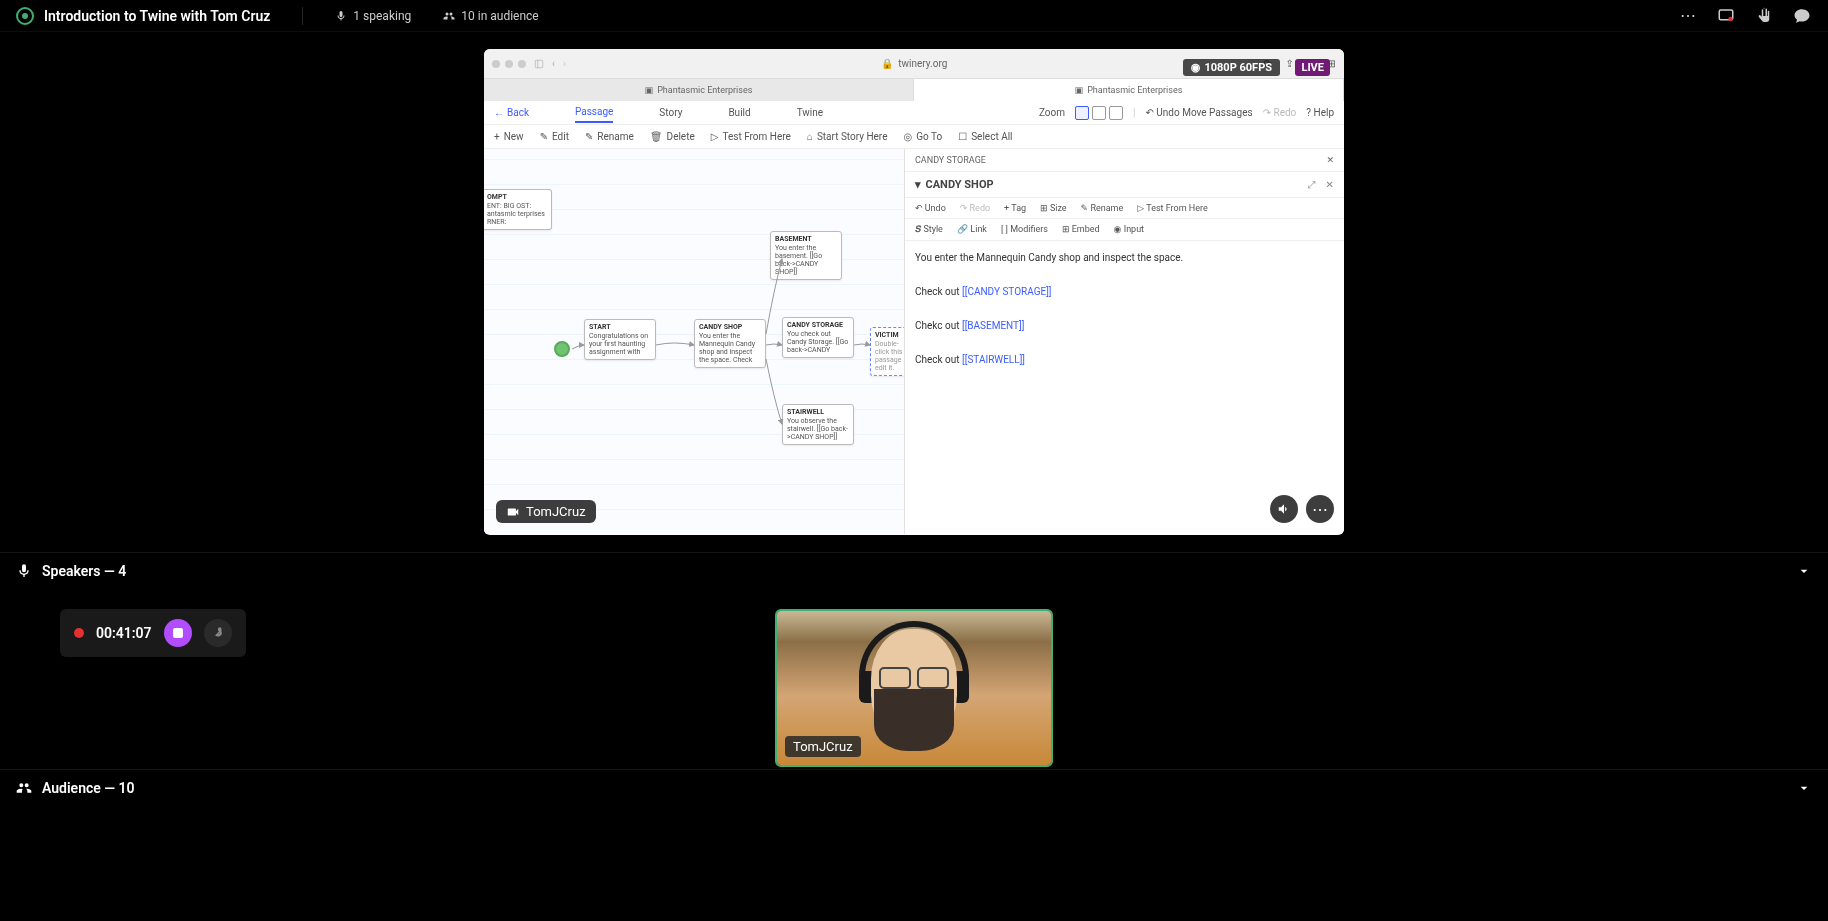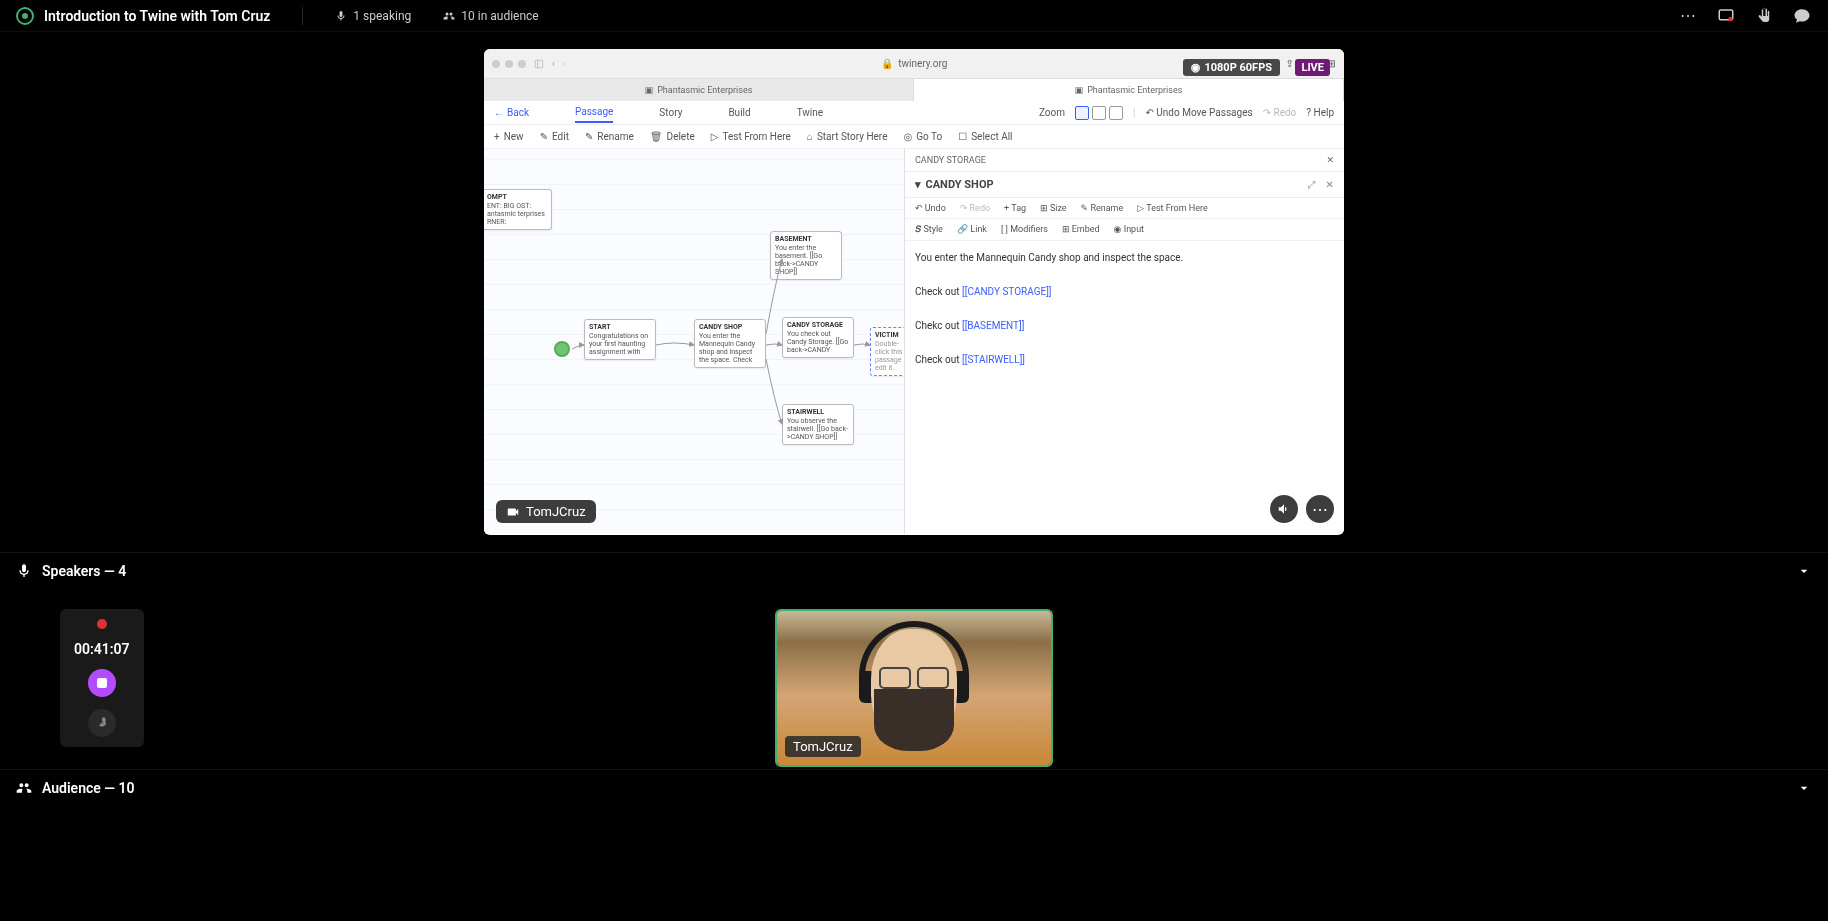--- a/index.html
+++ b/index.html
@@ -69,21 +69,21 @@
 .circle-btn { width:28px; height:28px; border-radius:50%; background:rgba(40,40,40,0.9); display:flex; align-items:center; justify-content:center; position:absolute;}
 .audio-btn { right:46px; bottom:12px;}
 .more-btn { right:10px; bottom:12px;}
 
 
 .section-hdr { display:flex; align-items:center; padding:10px 16px; border-top:1px solid rgba(255,255,255,0.08); gap:10px; font-size:14px; font-weight:600; cursor:pointer;}
 .section-hdr .chev { margin-left:auto;}
 
 
 .speakers-area { display:flex; align-items:flex-start; padding:20px 60px; gap:40px; position:relative; height:180px;}
-.rec-box { background:#1a1a1a; border-radius:6px; padding:10px 14px; display:flex; align-items:center; gap:12px; font-size:14px; font-weight:600;flex-direction:column;}
+.rec-box { background:#1a1a1a; border-radius:6px; padding:10px 14px; display:flex; align-items:center; gap:12px; font-size:14px; font-weight:600;}
 .rec-dot { width:10px; height:10px; background:#e43030; border-radius:50%;}
 .rec-stop { width:28px; height:28px; background:#b24dff; border-radius:50%; display:flex; align-items:center; justify-content:center;}
 .rec-stop::after { content:''; width:10px; height:10px; background:#fff; border-radius:2px;}
 .rec-mic { width:28px; height:28px; background:#2a2a2a; border-radius:50%; display:flex;align-items:center;justify-content:center;}
 
 .speaker-tile { position:absolute; left:50%; transform:translateX(-50%); width:278px; height:158px; border:2px solid #3eb06f; border-radius:6px; overflow:hidden; background:#333;}
 .speaker-tile .face { width:100%; height:100%; background:linear-gradient(180deg,#c9b896 0%, #8b6f47 20%, #d4a574 55%, #c88838 100%); position:relative;}
 .speaker-name { position:absolute; left:8px; bottom:8px; background:rgba(40,40,40,0.85); padding:3px 8px; border-radius:4px; font-size:13px;}
 
 

